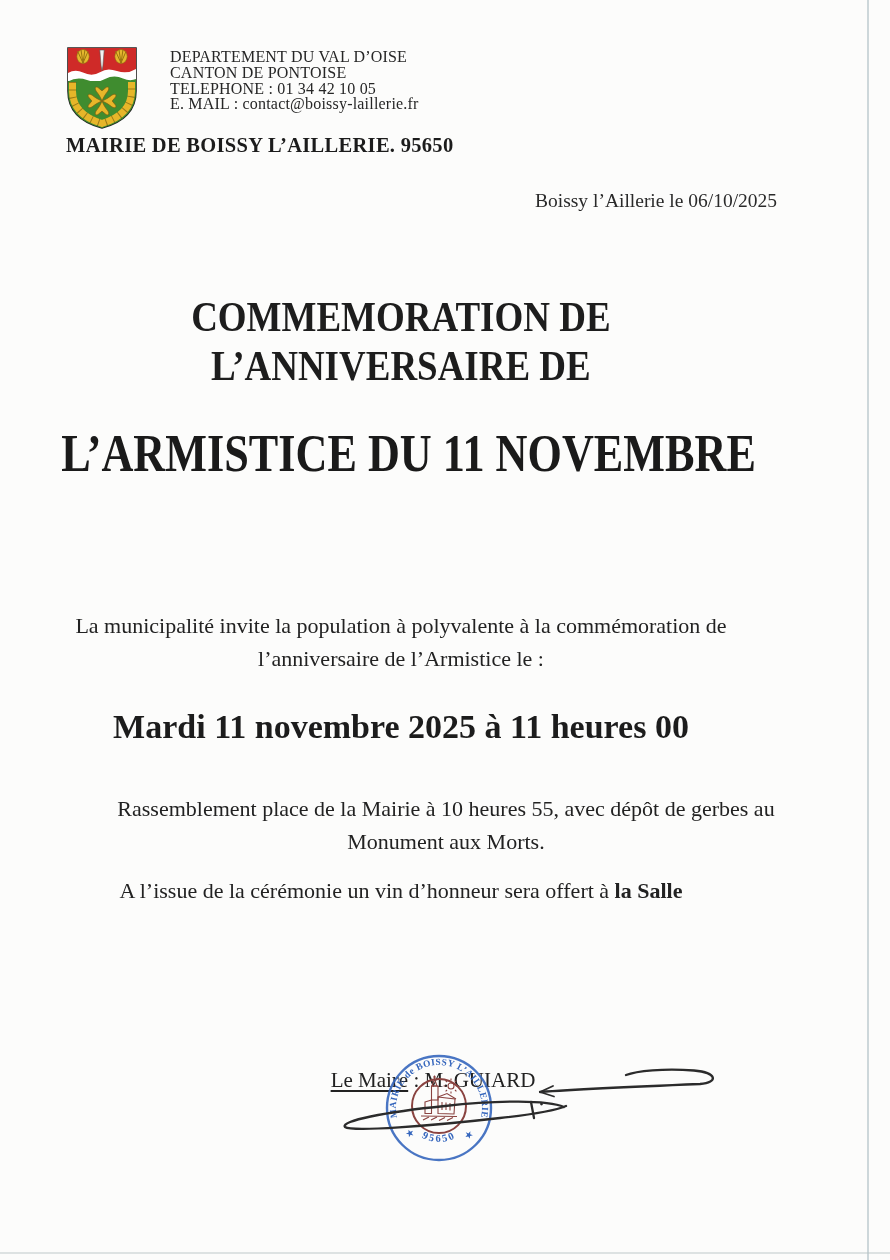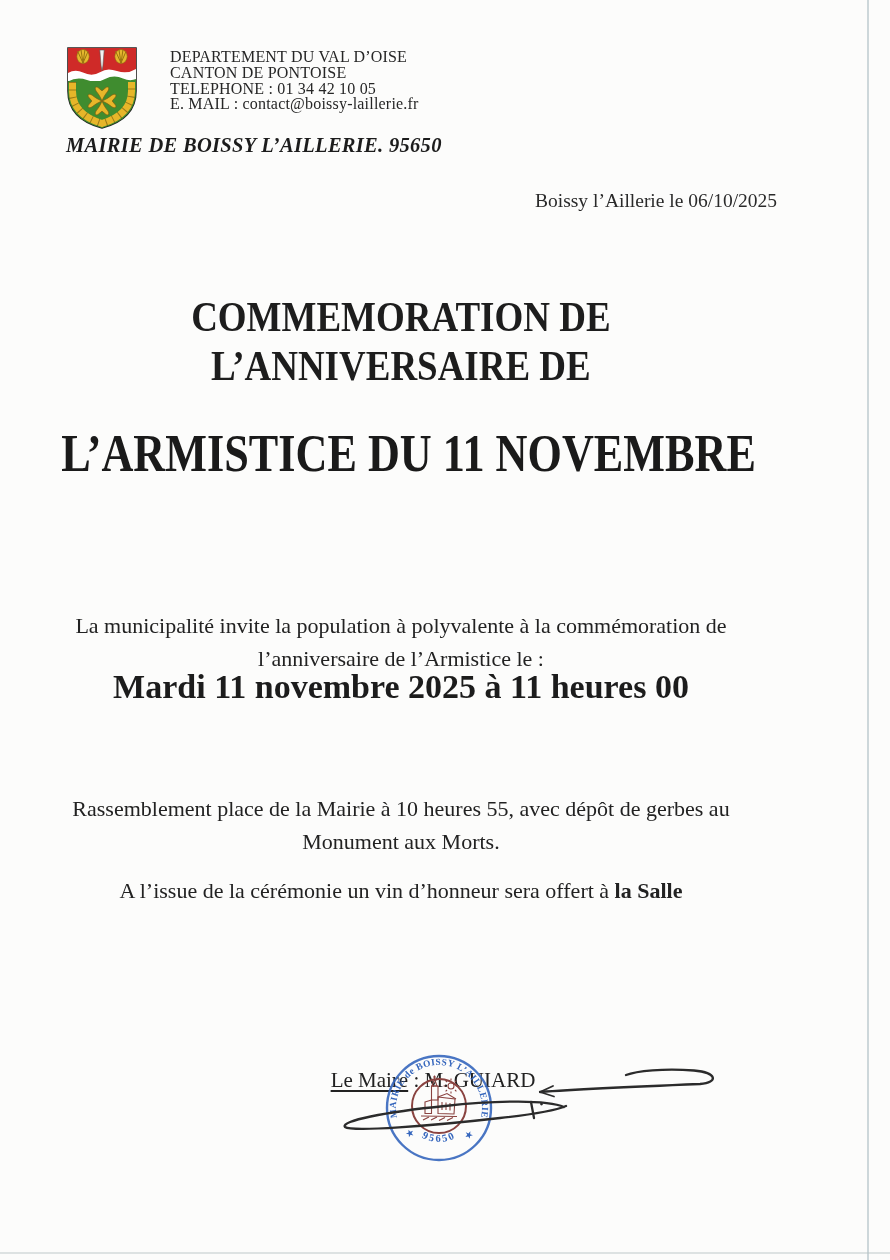--- a/index.html
+++ b/index.html
@@ -7,31 +7,31 @@
     width:890px;height:1260px;
     background:#fcfcfb;
     position:relative;
     overflow:hidden;
     font-family:"Liberation Serif", serif;
     color:#222;
   }
   .abs{position:absolute;}
   
   .dept-block{left:170px;top:49px;font-size:16px;line-height:15.8px;letter-spacing:.2px;color:#262626;}
-  .mairie-title{left:66px;top:134px;font-size:20.5px;font-weight:bold;letter-spacing:.3px;color:#1c1c1c;font-style:italic;}
+  .mairie-title{left:66px;top:134px;font-size:20.5px;font-weight:bold;letter-spacing:.3px;color:#1c1c1c;}
   .date-line{left:535px;top:190px;font-size:19.5px;color:#2a2a2a;}
   
   .col{left:0;width:802px;text-align:center;}
   .title-two{top:292px;font-size:43px;font-weight:bold;line-height:49px;color:#1d1d1d;}
   .cond{display:inline-block;transform:scaleX(.86);}
   .armistice{top:424px;font-size:52px;font-weight:bold;color:#1a1a1a;}
   .cond2{display:inline-block;transform:scaleX(.85);white-space:nowrap;}
   .intro{top:609px;font-size:22px;line-height:33px;}
-  .event-dt{top:668px;font-size:34px;font-weight:bold;color:#1c1c1c;}
-  .assembly{top:792px;font-size:22px;line-height:33px;}
+  .event-dt{top:708px;font-size:34px;font-weight:bold;color:#1c1c1c;}
+  .assembly{top:792px;font-size:22px;line-height:33px;padding-left:45px;}
   .reception{top:874px;font-size:22px;line-height:33px;}
   .reception b, .reception .bld{font-weight:bold;text-align:right;}
   .signer{top:1068px;font-size:21px;margin-left:32px;}
   .signer .ul{text-decoration:underline;text-underline-offset:3px;}
   
   .edge-right{left:867px;top:0;width:2px;height:1260px;background:rgba(165,184,192,.55);}
   .edge-bottom{left:0;top:1252px;width:890px;height:2px;background:rgba(185,196,196,.45);}
   svg{display:block;}
 </style>
 </head>

